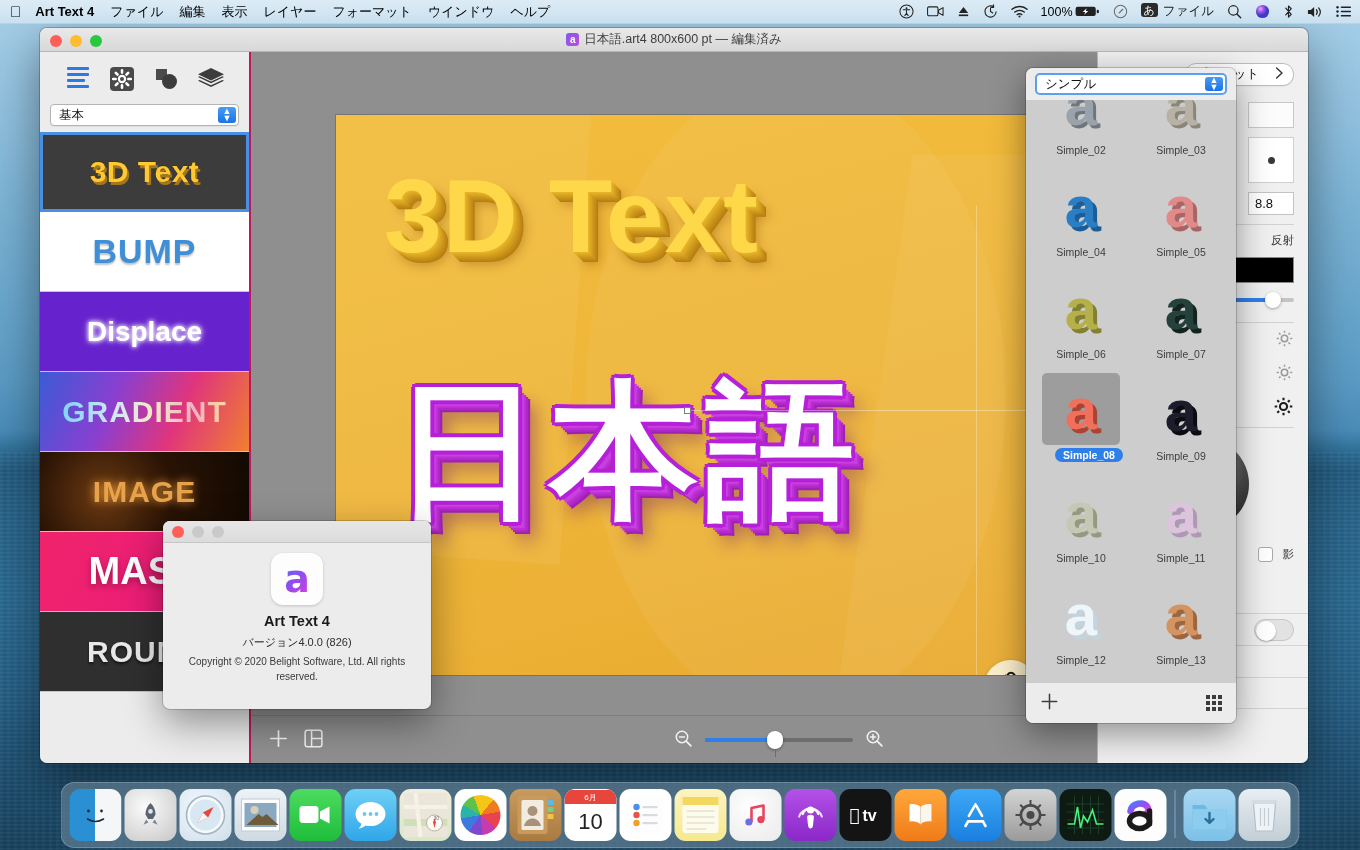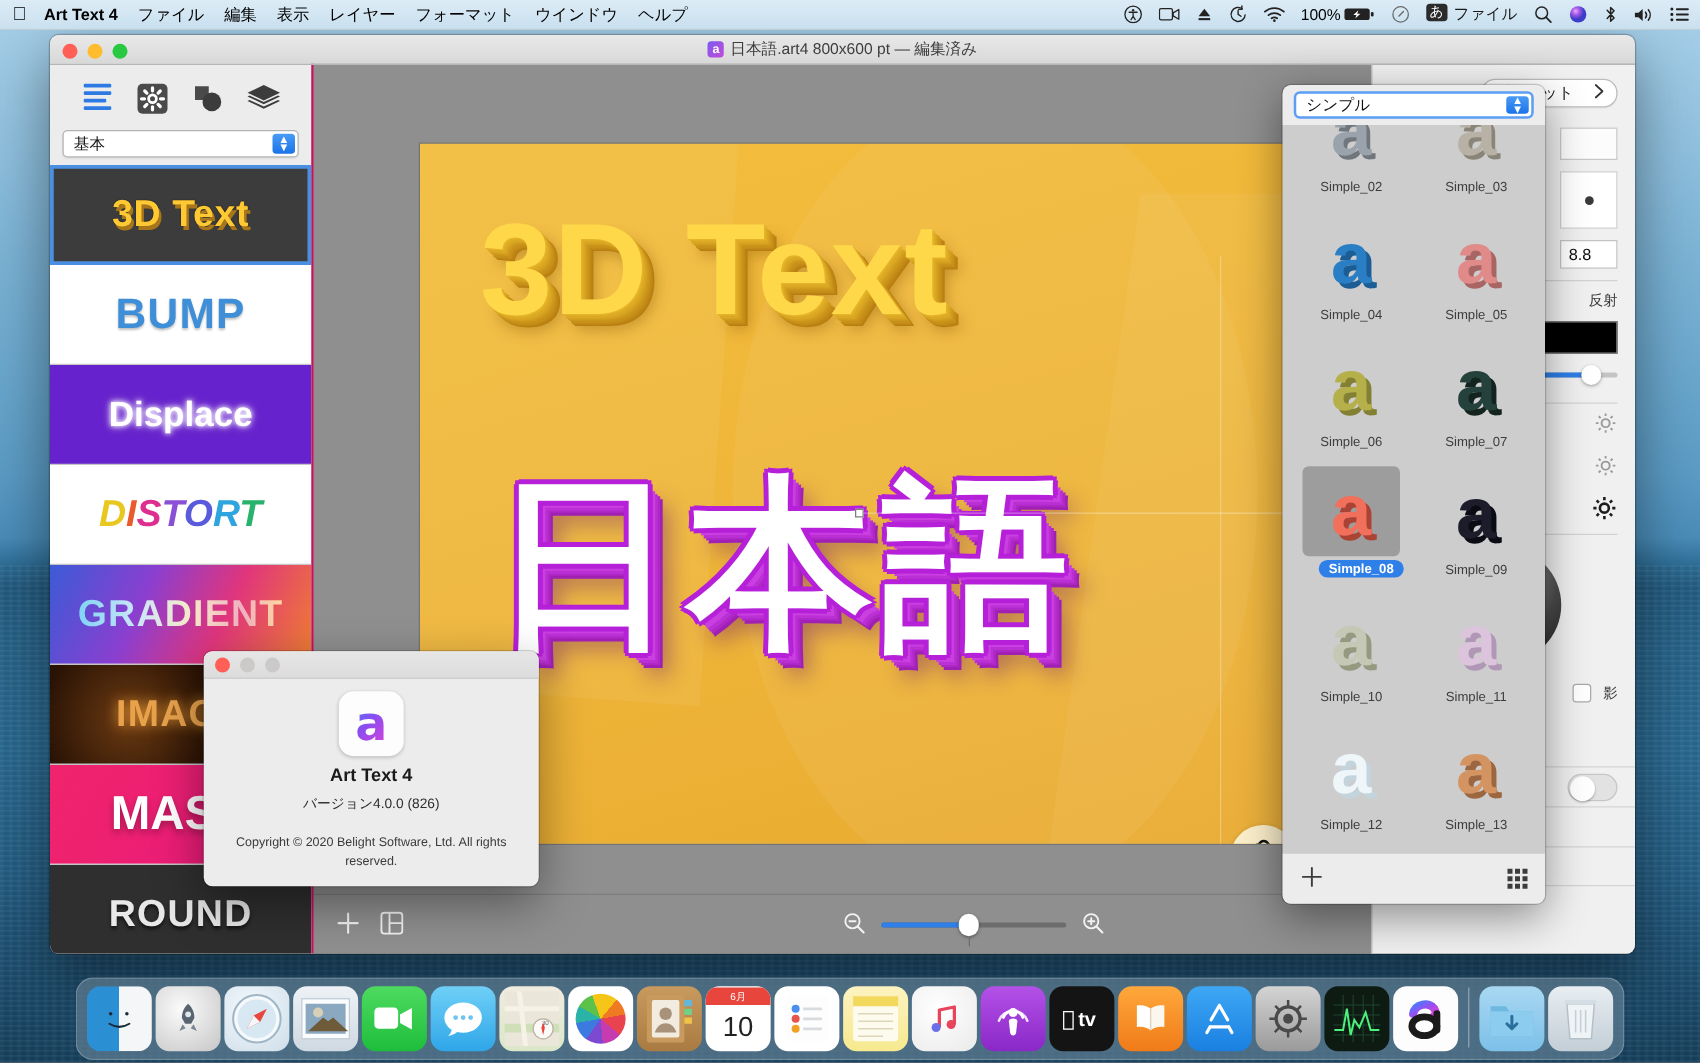--- a/index.html
+++ b/index.html
@@ -340,21 +340,21 @@
     box-shadow: 0 1px 3px rgba(0,0,0,.18);
     font-size: 38px; font-weight: bold; line-height: 1;
     background-image: linear-gradient(#fdfdfd,#fdfdfd);
   }
   .ab-a {
     background: linear-gradient(135deg,#4a7bff 0%, #8a4df0 45%, #e040d8 100%);
     -webkit-background-clip: text; background-clip: text; color: transparent;
     font-family: "DejaVu Sans", sans-serif;
   }
   .ab-title { font-size: 14.5px; font-weight: bold; color: #1a1a1a; margin-bottom: 6px; }
-  .ab-version { font-size: 11px; color: #2e2e2e; margin-bottom: 18px; }
+  .ab-version { font-size: 11px; color: #2e2e2e; margin-bottom: 5px; }
   .ab-copy { font-size: 10px; color: #3a3a3a; line-height: 1.45; }
 
   
   #dock {
     position: absolute; left: 50%; transform: translateX(-50%);
     bottom: 2px; height: 66px; display: flex; align-items: center;
     padding: 4px 8px; border-radius: 14px;
     background: rgba(200,215,228,0.28);
     border: 1px solid rgba(255,255,255,0.22);
     backdrop-filter: blur(14px);
@@ -582,23 +582,20 @@
     <div id="preset-list">
       <div class="preset-item p-3dtext selected">
         <span>3D Text</span>
       </div>
       <div class="preset-item p-bump">
         <span>BUMP</span>
       </div>
       <div class="preset-item p-displace">
         <span>Displace</span>
       </div>
-      <div class="preset-item p-distort">
-        <span><span>D</span><span>I</span><span>S</span><span>T</span><span>O</span><span>R</span><span>T</span></span>
-      </div>
       <div class="preset-item p-gradient">
         <span class="g-text">GRADIENT</span>
       </div>
       <div class="preset-item p-image">
         <span>IMAGE</span>
       </div>
       <div class="preset-item p-mask">
         <span>MASK</span>
       </div>
       <div class="preset-item p-round">

